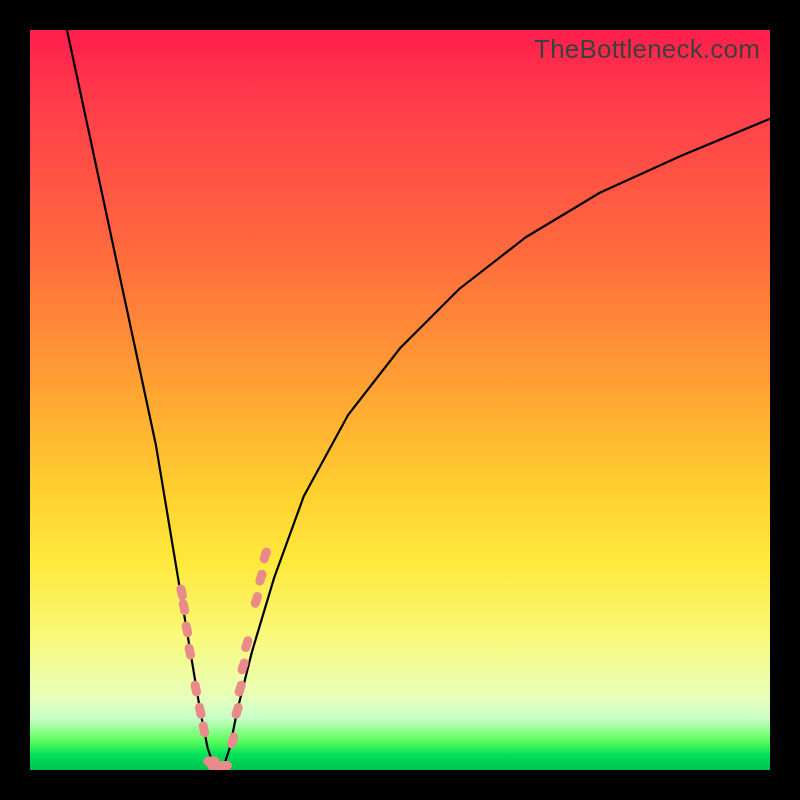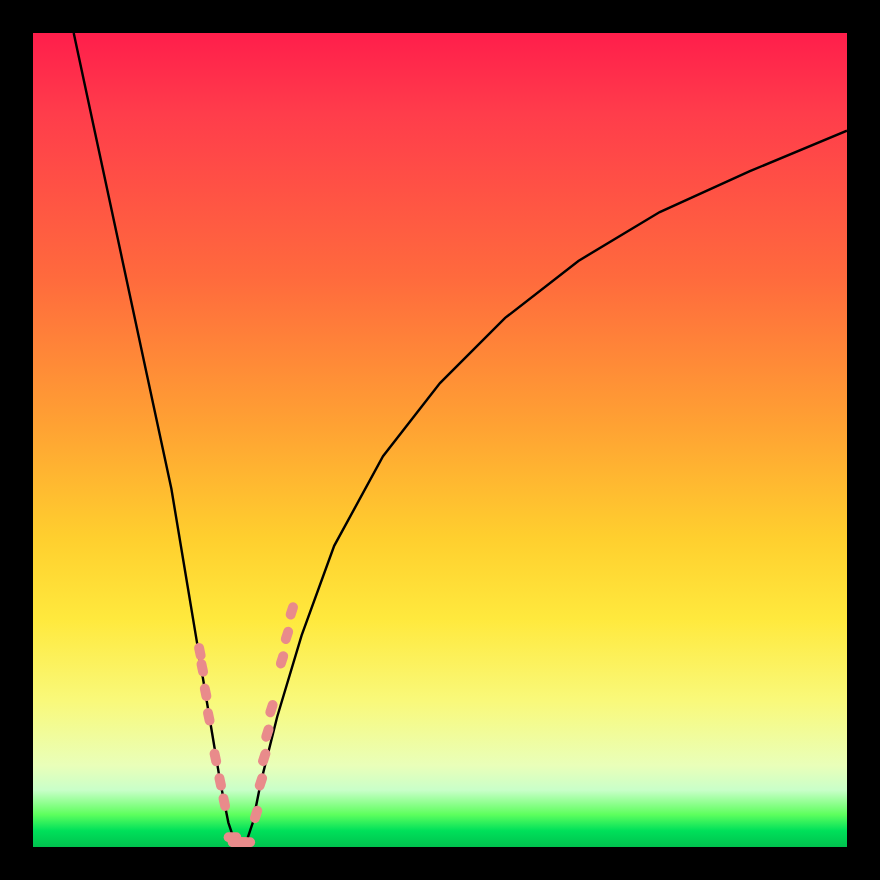--- a/index.html
+++ b/index.html
@@ -70,20 +70,21 @@
     stroke: none;
   }
 </style>
 </head>
 <body>
 
 <div class="frame">
   <div class="plot">
     <div class="gradient"></div>
 
+    <div class="watermark">TheBottleneck.com</div>
 
     <svg class="curve" viewBox="0 0 740 740" preserveAspectRatio="none">
       <path id="curve-path" class="curve-path" d="M37.0 0.0 L59.2 103.6 L81.4 207.2 L103.6 310.8 L125.8 414.4 L140.6 503.2 L148.0 547.6 L155.4 592.0 L162.8 636.4 L170.2 680.8 L177.6 717.8 L185.0 740.0 L192.4 740.0 L199.8 717.8 L207.2 680.8 L222.0 621.6 L244.2 547.6 L273.8 466.2 L318.2 384.8 L370.0 318.2 L429.2 259.0 L495.8 207.2 L569.8 162.8 L651.2 125.8 L740.0 88.8"></path>
       <g id="markers-group">
           <rect x="-8" y="-4.5" width="16" height="9" rx="4.5" class="marker" transform="translate(151.7,562.4) rotate(78)"></rect>
           <rect x="-8" y="-4.5" width="16" height="9" rx="4.5" class="marker" transform="translate(153.9,577.2) rotate(78)"></rect>
           <rect x="-8" y="-4.5" width="16" height="9" rx="4.5" class="marker" transform="translate(156.9,599.4) rotate(78)"></rect>
           <rect x="-8" y="-4.5" width="16" height="9" rx="4.5" class="marker" transform="translate(159.8,621.6) rotate(78)"></rect>
           <rect x="-8" y="-4.5" width="16" height="9" rx="4.5" class="marker" transform="translate(165.8,658.6) rotate(78)"></rect>
           <rect x="-8" y="-4.5" width="16" height="9" rx="4.5" class="marker" transform="translate(170.2,680.8) rotate(78)"></rect>

